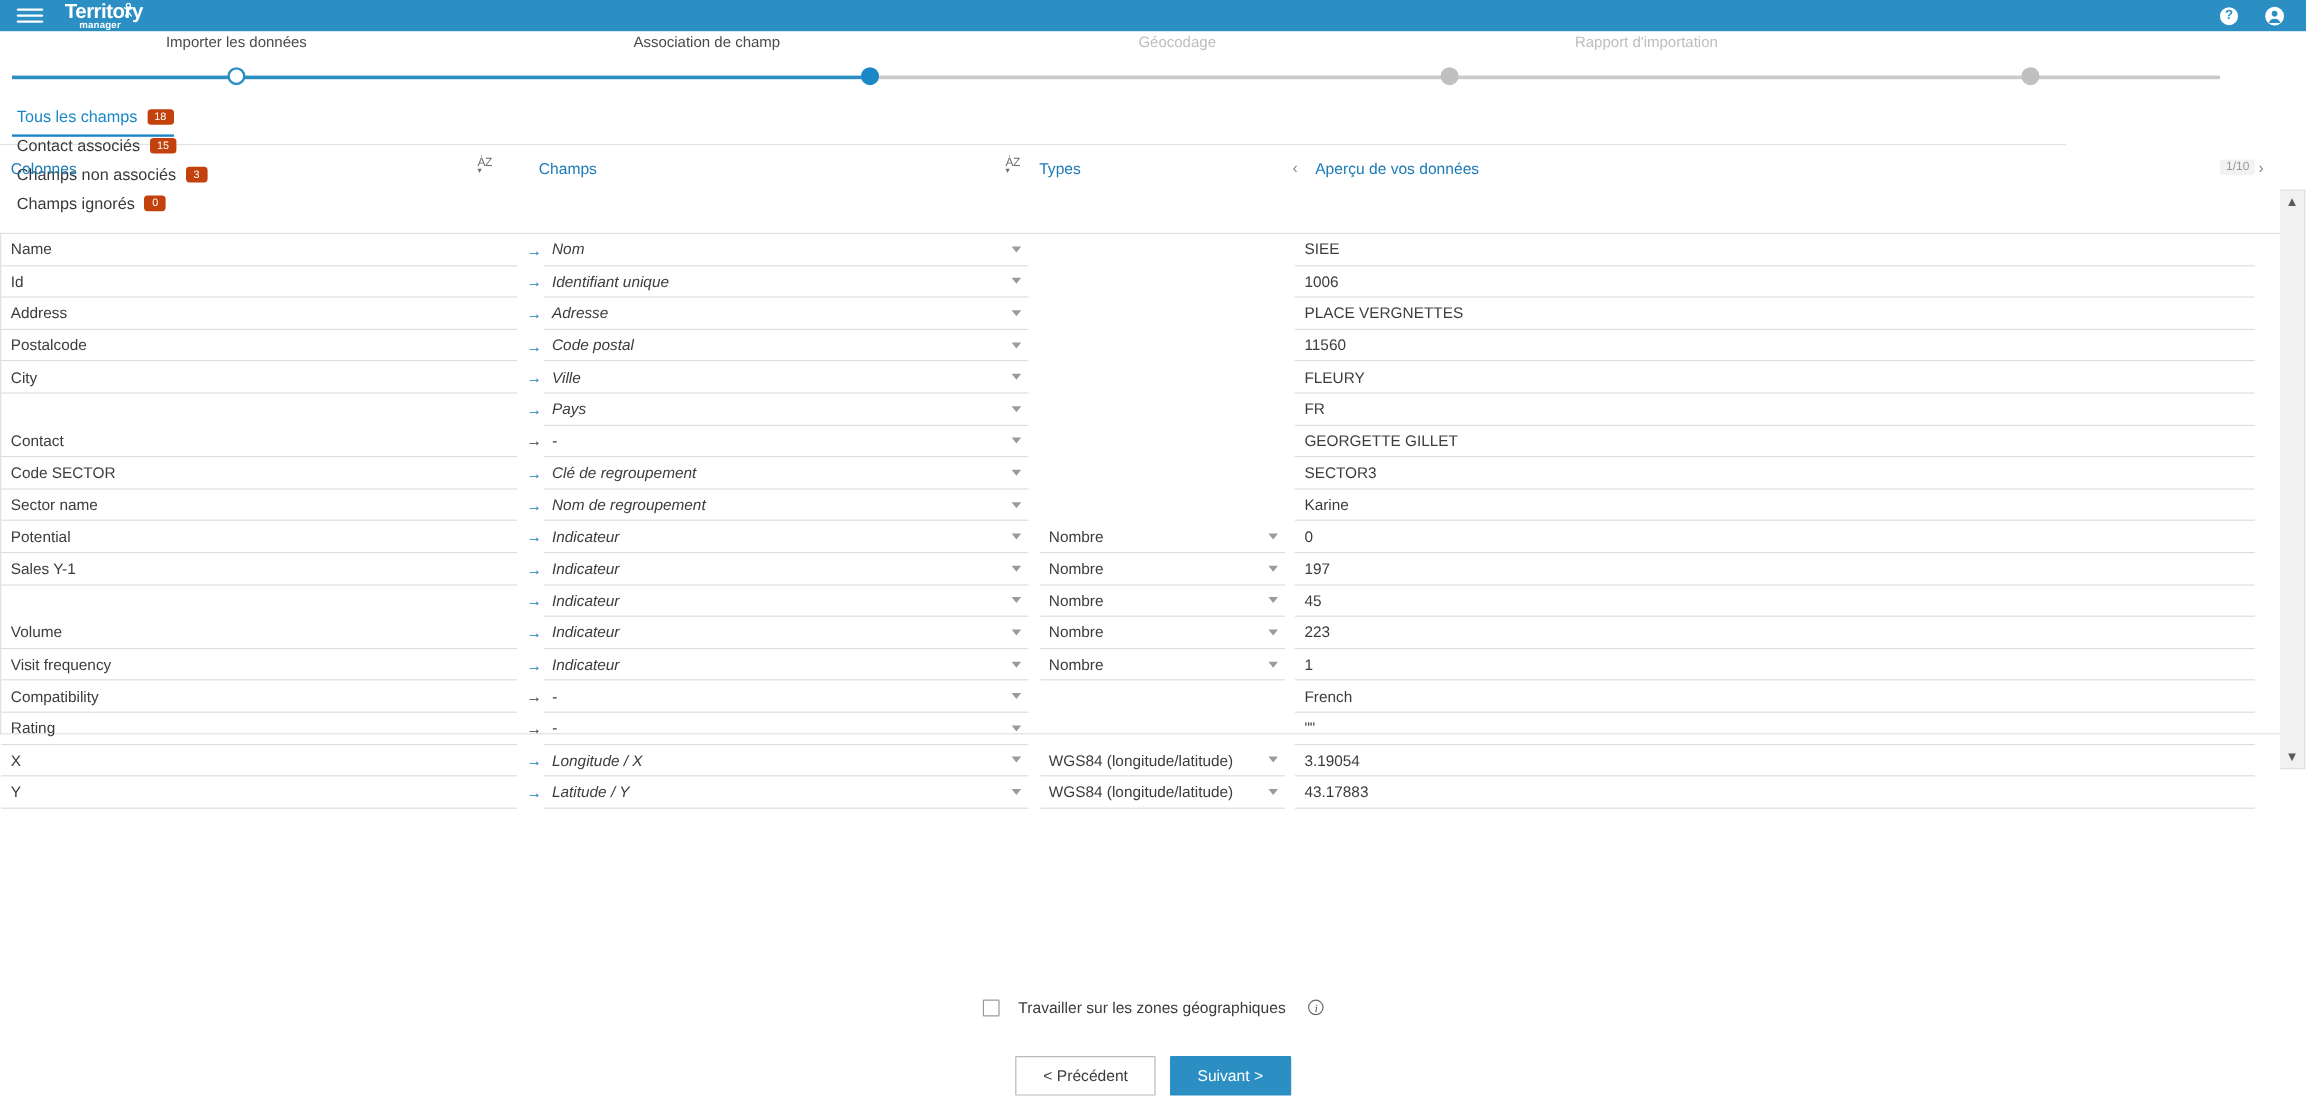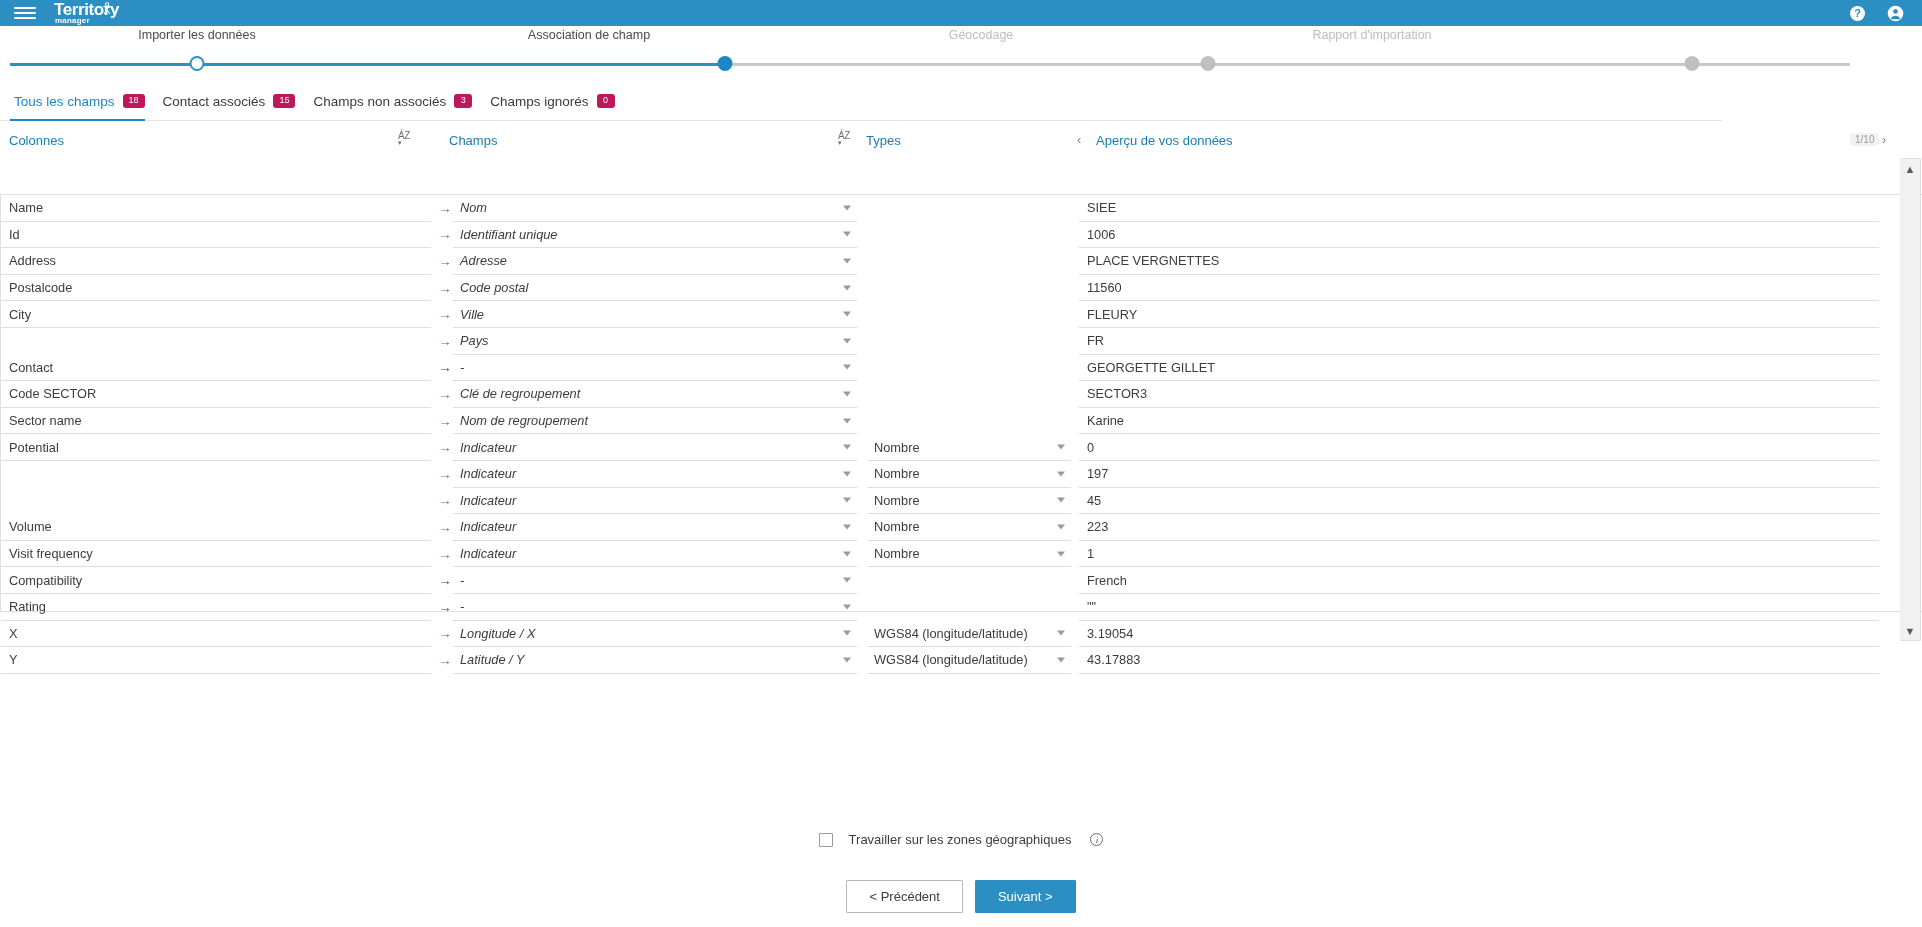--- a/index.html
+++ b/index.html
@@ -24,21 +24,21 @@
     padding:2px 0; cursor:pointer;
   }
   .hamburger span { display:block; height:2px; background:#fff; border-radius:1px; }
   .logo-wrap { display:flex; flex-direction:column; line-height:1; position:relative; }
   .logo-main {
     font-family:"Liberation Sans", sans-serif;
     font-size:17px; font-weight:bold; color:#ffffff; letter-spacing:-0.4px;
   }
   .logo-sub {
     font-size:8px; font-weight:bold; color:#ffffff; letter-spacing:0.2px;
-    margin-top:-1px; margin-left:1px;
+    margin-top:-1px; margin-left:12px;
   }
   .logo-person {
     position:absolute; left:47px; top:1px; width:12px; height:12px;
   }
   .topbar-right { margin-left:auto; display:flex; align-items:center; gap:22px; margin-right:18px; }
   .ic-circle {
     width:15px; height:15px; border-radius:50%; background:#fff;
     display:flex; align-items:center; justify-content:center;
     color:#2b8fc4; font-size:11px; font-weight:bold; cursor:pointer;
   }
@@ -60,33 +60,34 @@
   }
   .node.done { background:#ffffff; border:2.5px solid #2b8fc4; }
   .node.current { background:#1b87c6; border:none; }
   .node.todo { background:#c0c0c0; }
 
   
   .tabs {
     position:absolute; top:90px; left:0; width:1722px; height:31px;
     display:flex; align-items:flex-start; border-bottom:1px solid #e3e3e3;
     padding-left:10px;
+    flex-direction:column;
   }
   .tab {
     display:flex; align-items:center; gap:8px;
     font-size:13.5px; color:#3a3a3a; padding:0 14px 9px 4px;
     cursor:pointer; position:relative; height:31px;
   }
   .tab.active { color:#1b87c6; }
   .tab.active::after {
     content:""; position:absolute; left:0; right:14px; bottom:0;
     height:2.5px; background:#1b87c6;
   }
   .tab .cnt {
-    background:#be185d; color:#fff; font-size:9px; border-radius:3px;
+    background:#c2410c; color:#fff; font-size:9px; border-radius:3px;
     padding:2px 6px; min-width:18px; text-align:center; line-height:1.1;
   }
 
   
   .colheads {
     position:absolute; top:133px; left:0; width:1922px; height:24px;
     font-size:13px; color:#1b7cb5;
   }
   .ch { position:absolute; top:0; }
   .sorticon {
@@ -347,20 +348,21 @@
           <span>Indicateur</span>
           <span class="ddarrow"></span>
         </div>
         <div class="cell c-type">
           <span>Nombre</span>
           <span class="ddarrow"></span>
         </div>
         <div class="cell c-prev">0</div>
       </div>
       <div class="row">
+        <div class="cell c-col">Sales Y-1</div>
         <div class="cell c-arrow">→</div>
         <div class="cell c-field">
           <span>Indicateur</span>
           <span class="ddarrow"></span>
         </div>
         <div class="cell c-type">
           <span>Nombre</span>
           <span class="ddarrow"></span>
         </div>
         <div class="cell c-prev">197</div>

